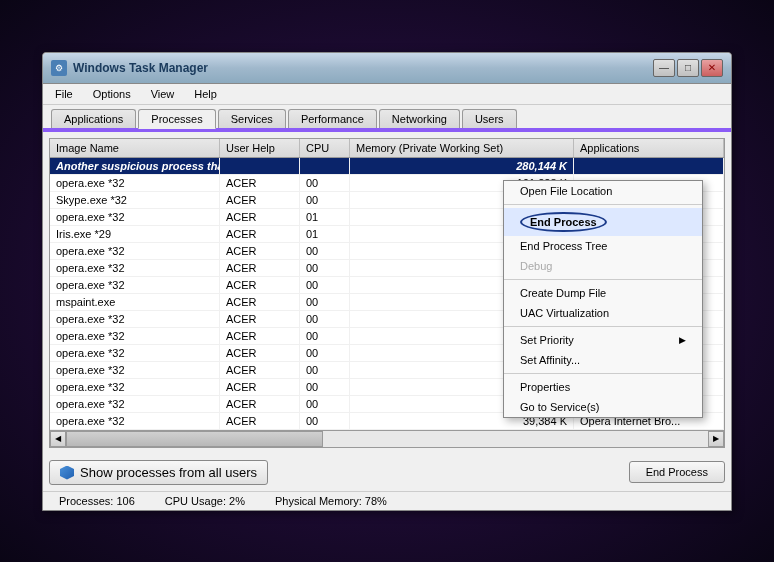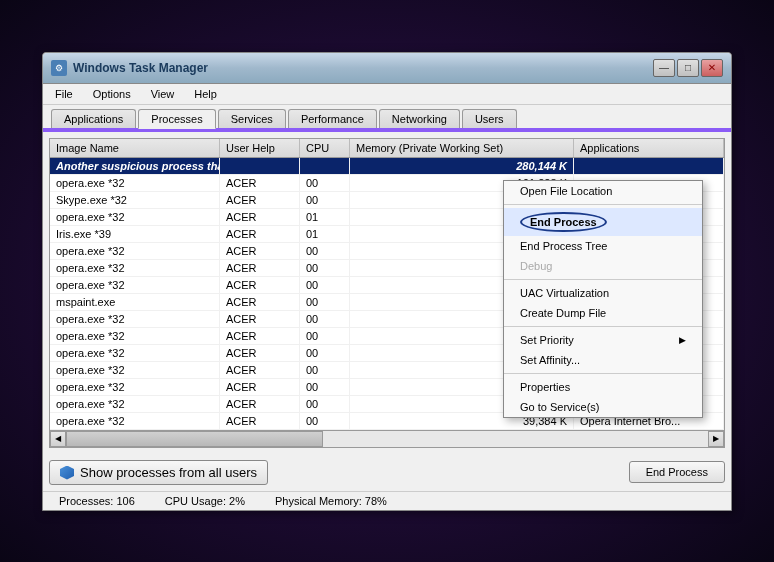--- a/index.html
+++ b/index.html
@@ -381,21 +381,21 @@
       <div class="td"></div>
     </div>
           <div class="table-row">
       <div class="td">opera.exe *32</div>
       <div class="td">ACER</div>
       <div class="td">01</div>
       <div class="td right">102,120 K</div>
       <div class="td"></div>
     </div>
           <div class="table-row">
-      <div class="td">Iris.exe *39</div>
+      <div class="td">Iris.exe *29</div>
       <div class="td">ACER</div>
       <div class="td">01</div>
       <div class="td right">60,848 K</div>
       <div class="td"></div>
     </div>
           <div class="table-row">
       <div class="td">opera.exe *32</div>
       <div class="td">ACER</div>
       <div class="td">00</div>
       <div class="td right">60,592 K</div>
@@ -491,24 +491,24 @@
           <span class="end-process-oval">End Process</span>
         </div>
         <div class="ctx-item">
           <span>End Process Tree</span>
         </div>
         <div class="ctx-item disabled">
           <span>Debug</span>
         </div>
         <div class="ctx-separator"></div>
         <div class="ctx-item">
+          <span>Create Dump File</span>
+        </div>
+        <div class="ctx-item">
           <span>UAC Virtualization</span>
-        </div>
-        <div class="ctx-item">
-          <span>Create Dump File</span>
         </div>
         <div class="ctx-separator"></div>
         <div class="ctx-item">
           <span>Set Priority</span>
           <span class="ctx-submenu-arrow">▶</span>
         </div>
         <div class="ctx-item">
           <span>Set Affinity...</span>
         </div>
         <div class="ctx-separator"></div>

